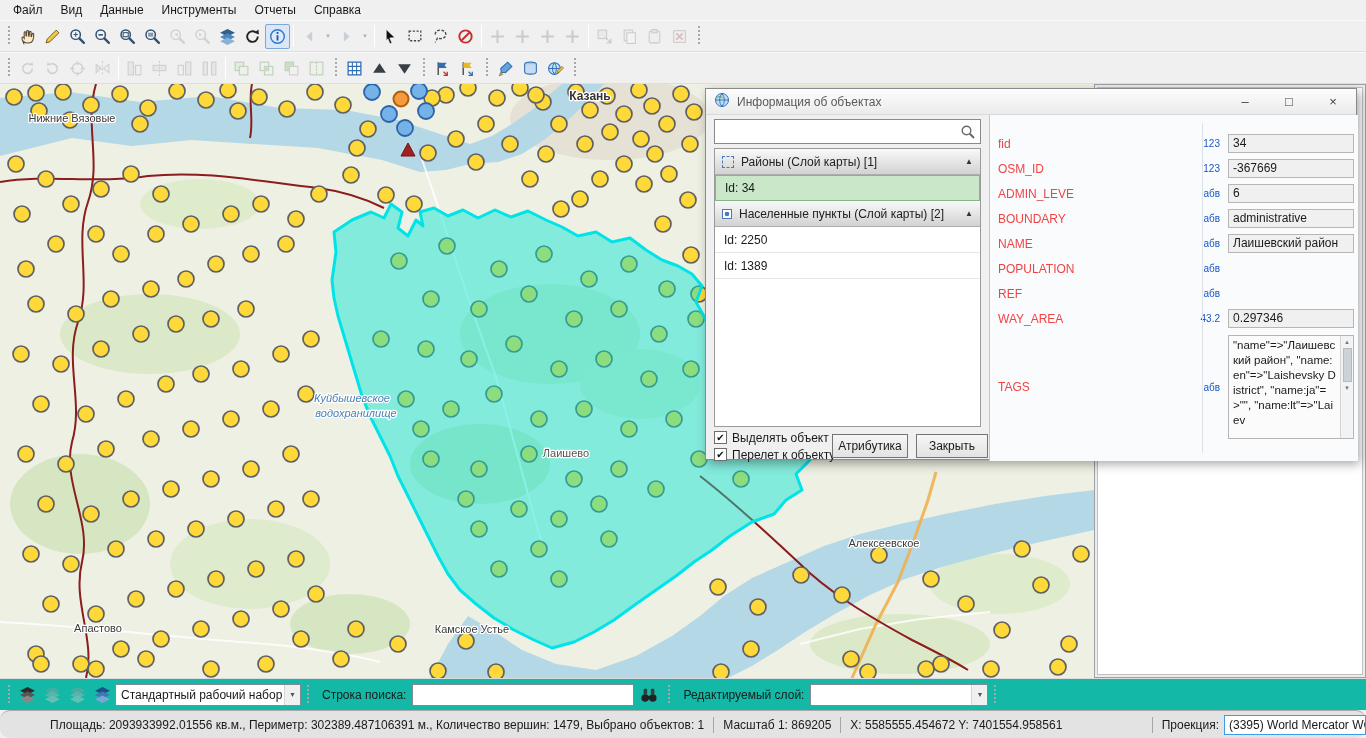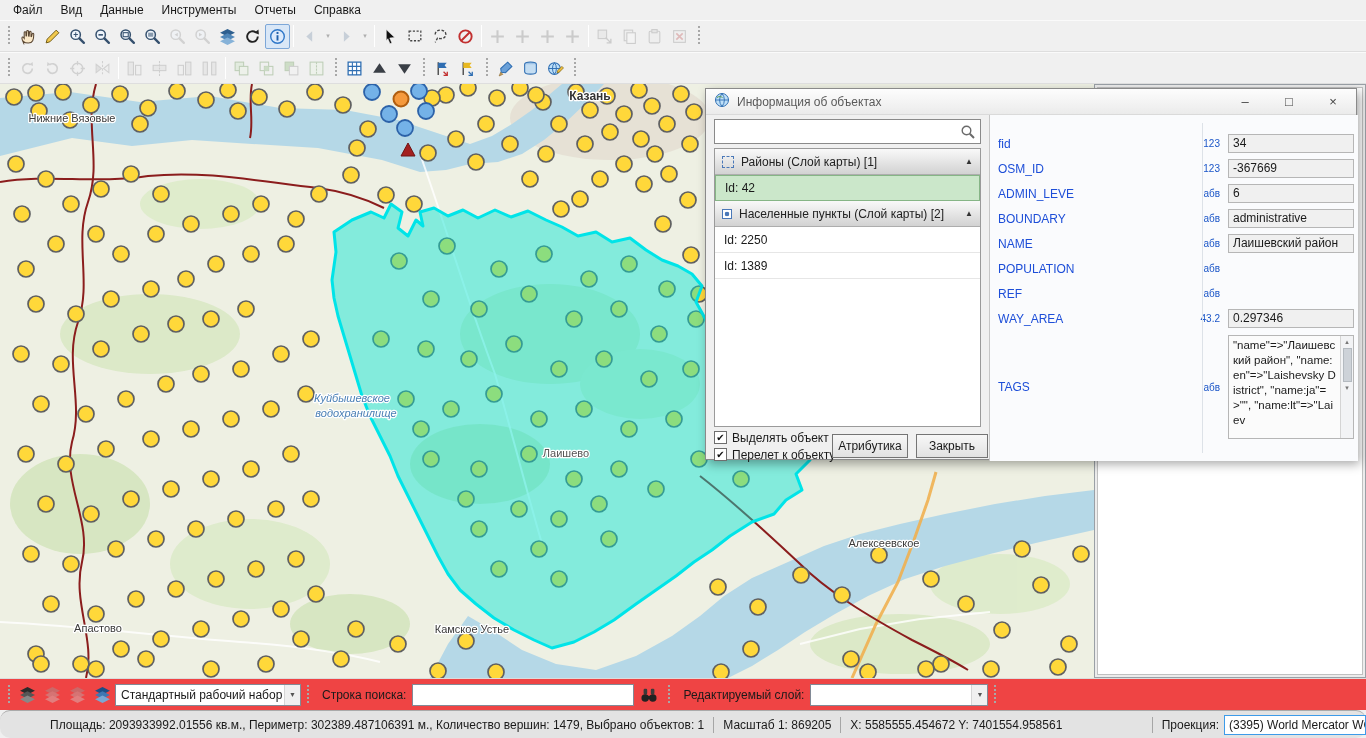--- a/index.html
+++ b/index.html
@@ -54,33 +54,33 @@
 .chk-row{display:flex;align-items:center;gap:5px;height:15px;}
 .chk-box{width:13px;height:13px;background:#fff;border:1px solid #6e6e6e;font-size:10px;line-height:11px;text-align:center;color:#111;}
 .dlg-btn{position:absolute;top:319px;height:24px;display:flex;align-items:center;justify-content:center;
   background:linear-gradient(#f7f7f7,#e2e2e2);border:1px solid #747474;}
 #btn-attrs{left:126px;width:76px;}
 #btn-close{left:210px;width:72px;}
 #dlg-right{position:absolute;left:283px;top:26px;width:369px;height:346px;background:#fafbfd;border-left:1px solid #c6c6c6;padding-top:16px;overflow:hidden;}
 #dlg-right::before{content:"";position:absolute;left:212px;top:8px;bottom:8px;width:1px;background:#dde2e8;}
 .field-row{display:flex;align-items:center;height:25px;padding-left:8px;}
 .field-row.tall{height:112px;}
-.f-name{flex:1;color:#1d4ed8;}
+.f-name{flex:1;color:#ef4444;}
 .f-type{width:30px;text-align:right;color:#1b56c8;font-size:10px;padding-right:8px;flex:0 0 auto;}
 .f-value{width:126px;height:19px;background:#f0f0f0;border:1px solid #b6b6b6;padding:1px 4px;margin-right:4px;
   font-size:12px;white-space:nowrap;overflow:hidden;flex:0 0 auto;}
 .f-value.tall{height:104px;position:relative;padding:2px 16px 2px 4px;white-space:normal;
   word-break:break-all;font-size:11.5px;line-height:15px;overflow:hidden;background:#fbfbfb;}
 .f-value-empty{width:126px;margin-right:4px;flex:0 0 auto;}
 .f-sb{position:absolute;right:0;top:0;bottom:0;width:13px;background:#f2f3f5;border-left:1px solid #d4d4d4;
   display:flex;flex-direction:column;align-items:center;font-size:7px;color:#777;}
 .f-sb-btn{height:11px;display:flex;align-items:center;}
 .f-sb-thumb{width:9px;height:34px;background:#cdd2d8;border:1px solid #b4bac0;margin-top:1px;}
 
-#bottom-toolbar{height:32px;background:#ef4444;border-top:1px solid #dcdcdc;display:flex;align-items:center;padding:0 2px;}
+#bottom-toolbar{height:32px;background:#14b8a6;border-top:1px solid #dcdcdc;display:flex;align-items:center;padding:0 2px;}
 .combo{height:22px;background:#fff;border:1px solid #828a96;display:flex;align-items:center;flex:0 0 auto;}
 .cb-text{flex:1;padding:0 5px;white-space:nowrap;overflow:hidden;}
 .cb-arrow{width:16px;height:100%;display:flex;align-items:center;justify-content:center;font-size:7px;color:#555;
   border-left:1px solid #d6d6d6;background:#f0f0f0;}
 #workset-combo{width:186px;}
 #editlayer-combo{width:178px;}
 .bt-label{margin:0 6px 0 8px;white-space:nowrap;}
 #search-input-bottom{width:222px;height:22px;border:1px solid #828a96;background:#fff;padding:0 5px;
   font:12px "Liberation Sans",sans-serif;outline:none;}
 #binoc-btn{width:26px;height:25px;display:flex;align-items:center;justify-content:center;margin-left:2px;}
@@ -701,21 +701,21 @@
               <circle cx="6.5" cy="6.5" r="4.3" fill="none" stroke="#6a6a6a" stroke-width="1.4"></circle>
               <line x1="9.8" y1="9.8" x2="14" y2="14" stroke="#6a6a6a" stroke-width="2"></line>
             </svg>
         </div>
         <div id="dlg-list">
             <div class="grp-hdr">
               <div class="grp-icon-sel"></div>
               <div>Районы (Слой карты) [1]</div>
               <div class="grp-arrow">▲</div>
             </div>
-            <div class="list-item selected">Id: 42</div>
+            <div class="list-item selected">Id: 34</div>
             <div class="grp-hdr">
               <div class="grp-icon-sq"></div>
               <div>Населенные пункты (Слой карты) [2]</div>
               <div class="grp-arrow">▲</div>
             </div>
             <div class="list-item">Id: 2250</div>
             <div class="list-item">Id: 1389</div>
           </div>
         <div id="dlg-checks">
             <div class="chk-row">

